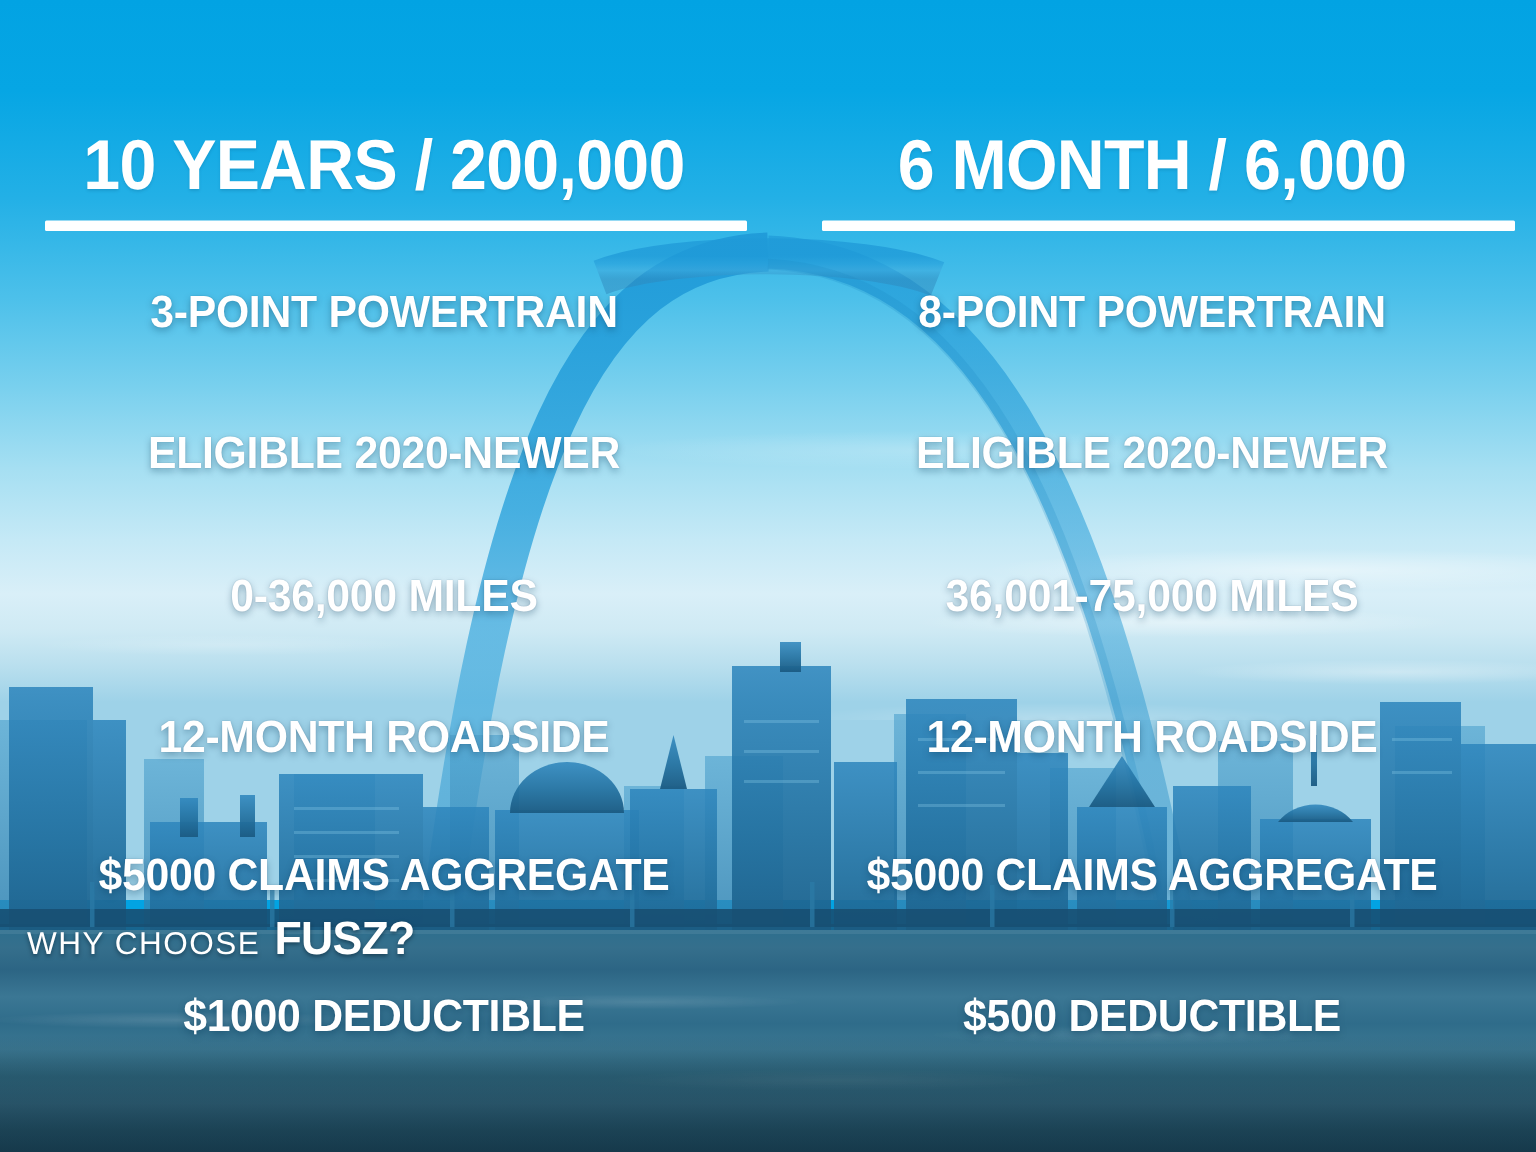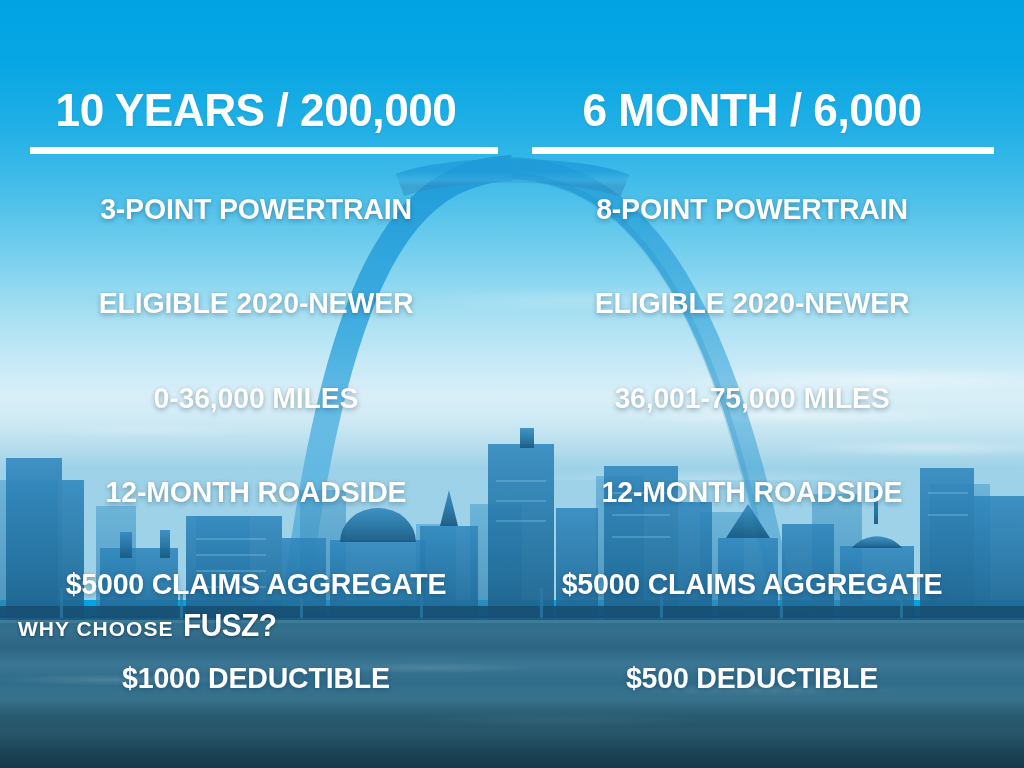--- a/index.html
+++ b/index.html
@@ -86,21 +86,21 @@
     position:absolute; left:0; top:690px; width:1024px; height:78px;
     background:linear-gradient(180deg, rgba(10,40,58,0) 0%, rgba(10,40,58,.38) 55%, rgba(8,34,50,.55) 100%);
     pointer-events:none;
   }
 
   
   .content { position:absolute; left:0; top:0; width:1024px; height:656px; }
 
   .col { position:absolute; top:0; width:512px; height:768px; }
   .col.left  { left:0; }
-  .col.right { left:496px; }
+  .col.right { left:512px; }
 
   .heading {
     position:absolute; top:86px; left:0; width:512px;
     text-align:center;
     color:#ffffff;
     font-family:"Liberation Sans", sans-serif;
     font-weight:bold;
     font-size:47px;
     letter-spacing:-0.5px;
     line-height:1;
@@ -135,21 +135,21 @@
   .f5 { top:663px; }
 
   
   .brand {
     position:absolute; left:18px; bottom:12px;
     display:flex; align-items:baseline; gap:8px;
     color:#ffffff;
     text-shadow:0 1px 3px rgba(4,28,44,.55);
   }
   .brand-why {
-    font-weight:bold;
+    font-weight:normal;
     font-size:21px;
     letter-spacing:1px;
   }
   .brand-name {
     font-weight:bold;
     font-size:31px;
     letter-spacing:-0.5px;
     transform:scaleX(.96);
   }
 </style>

